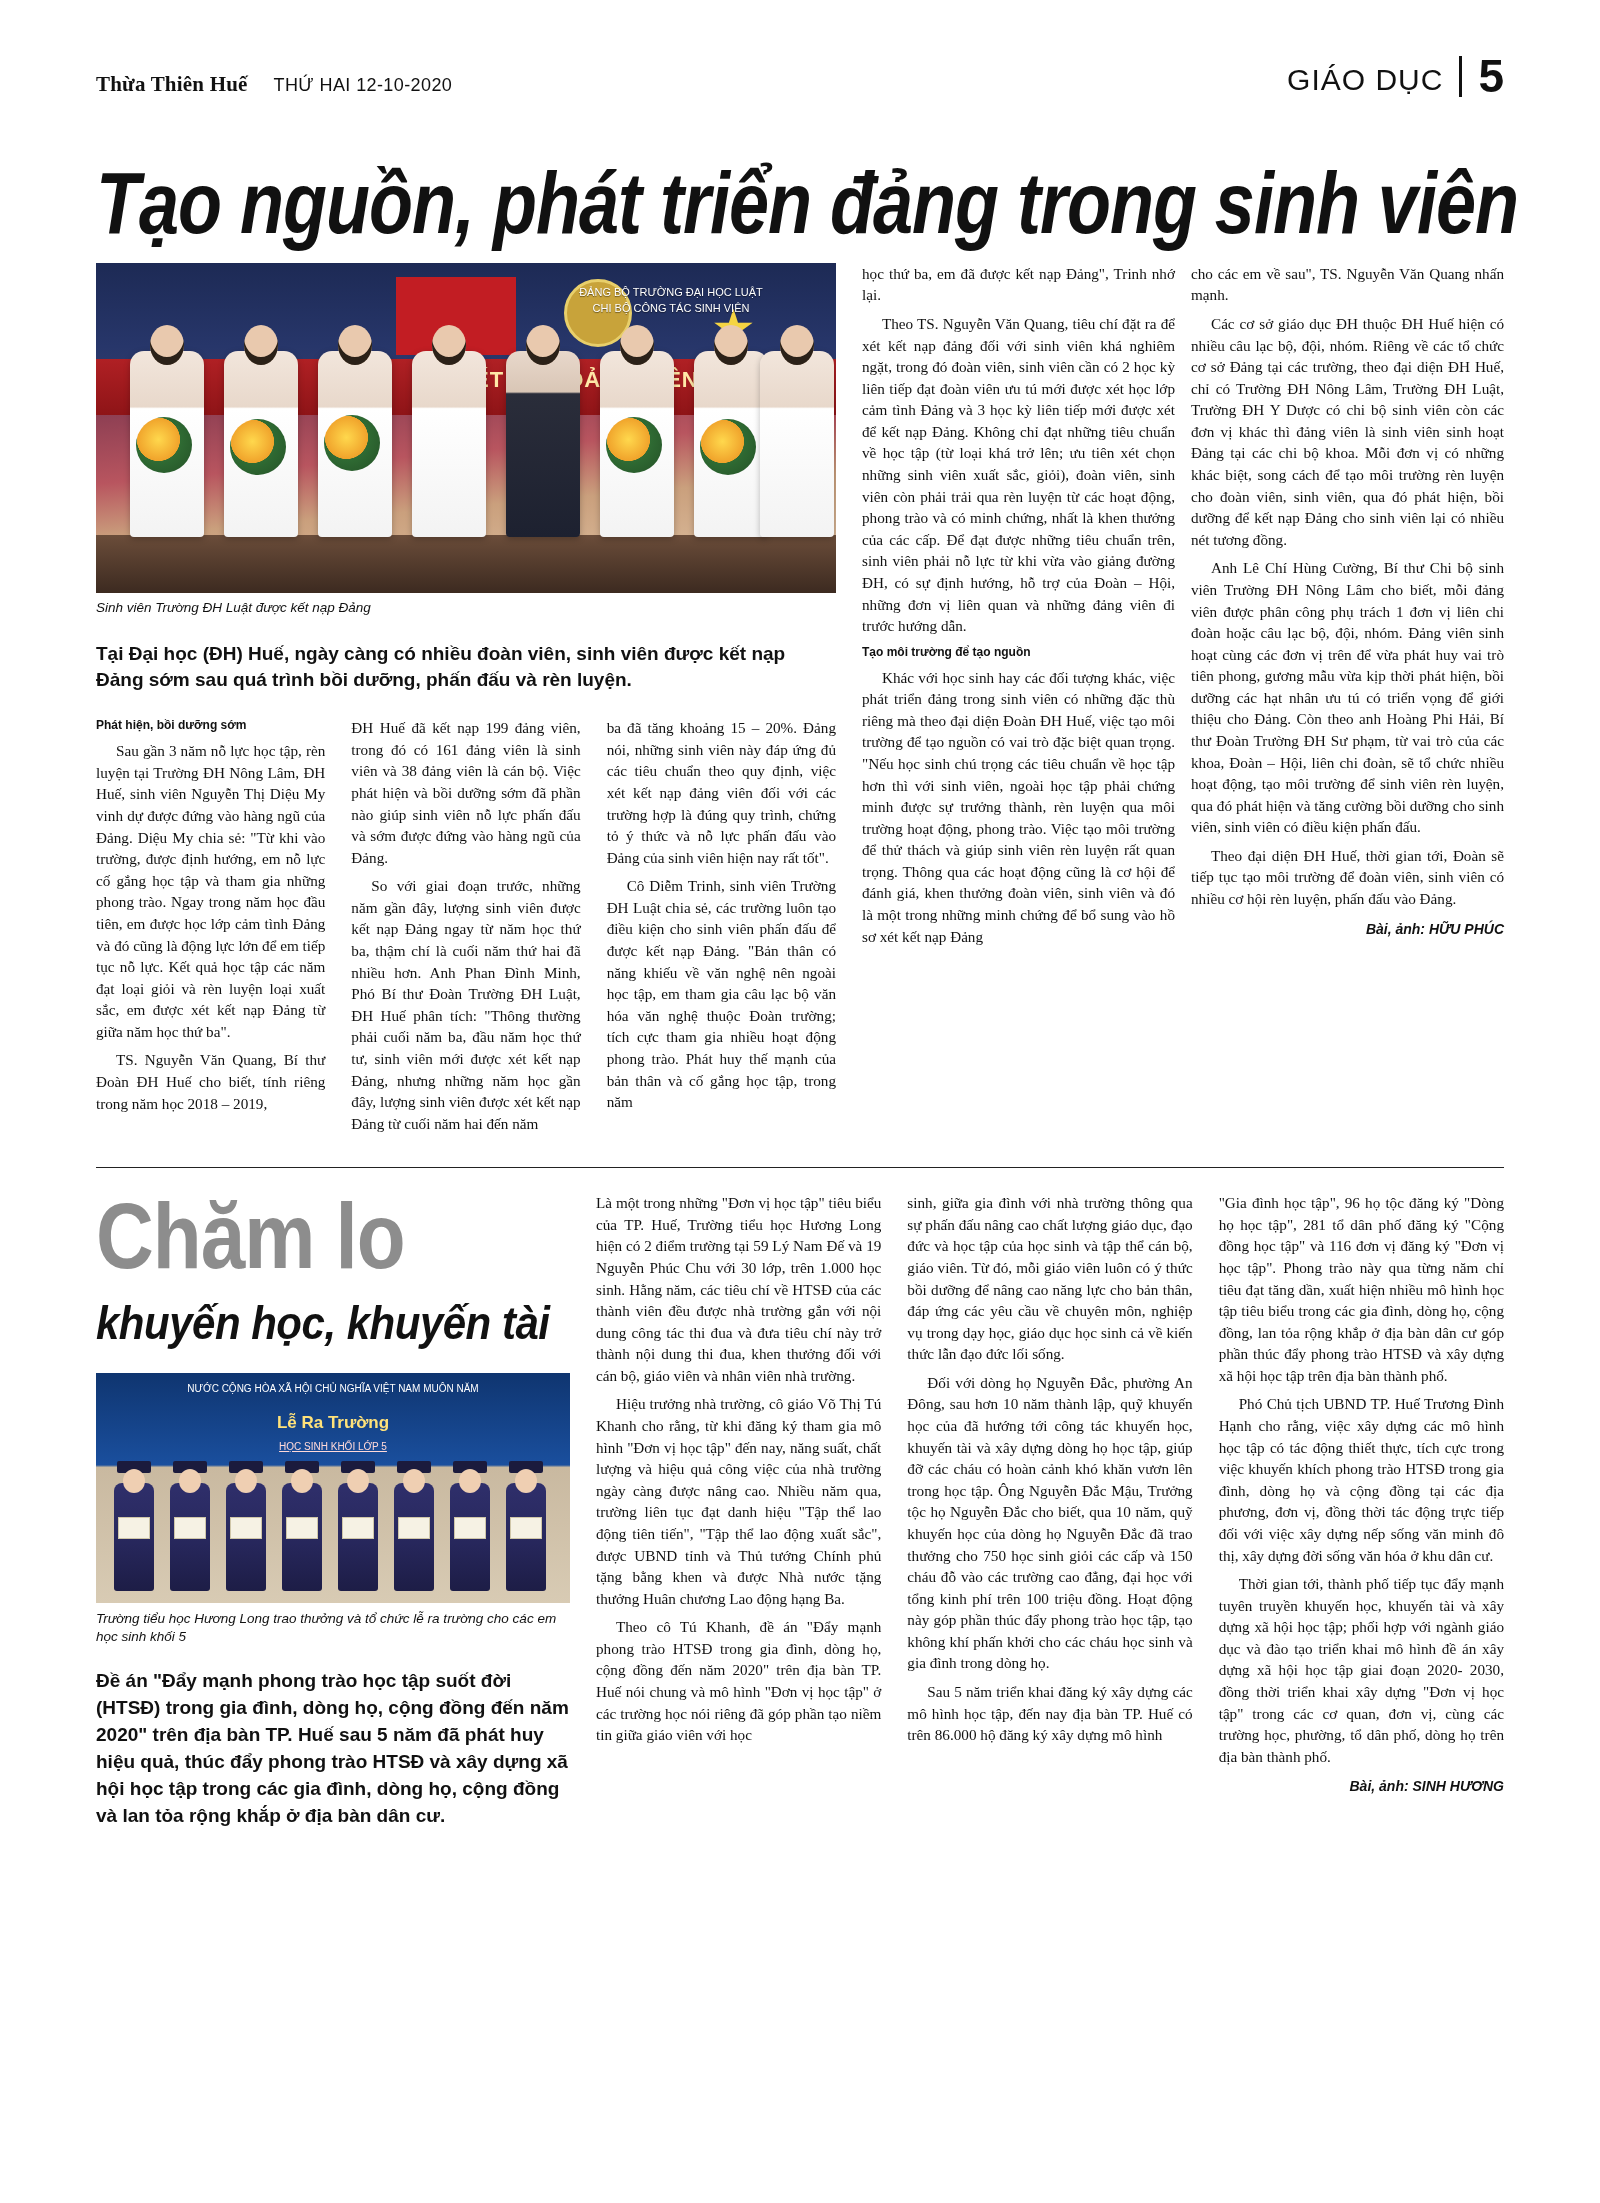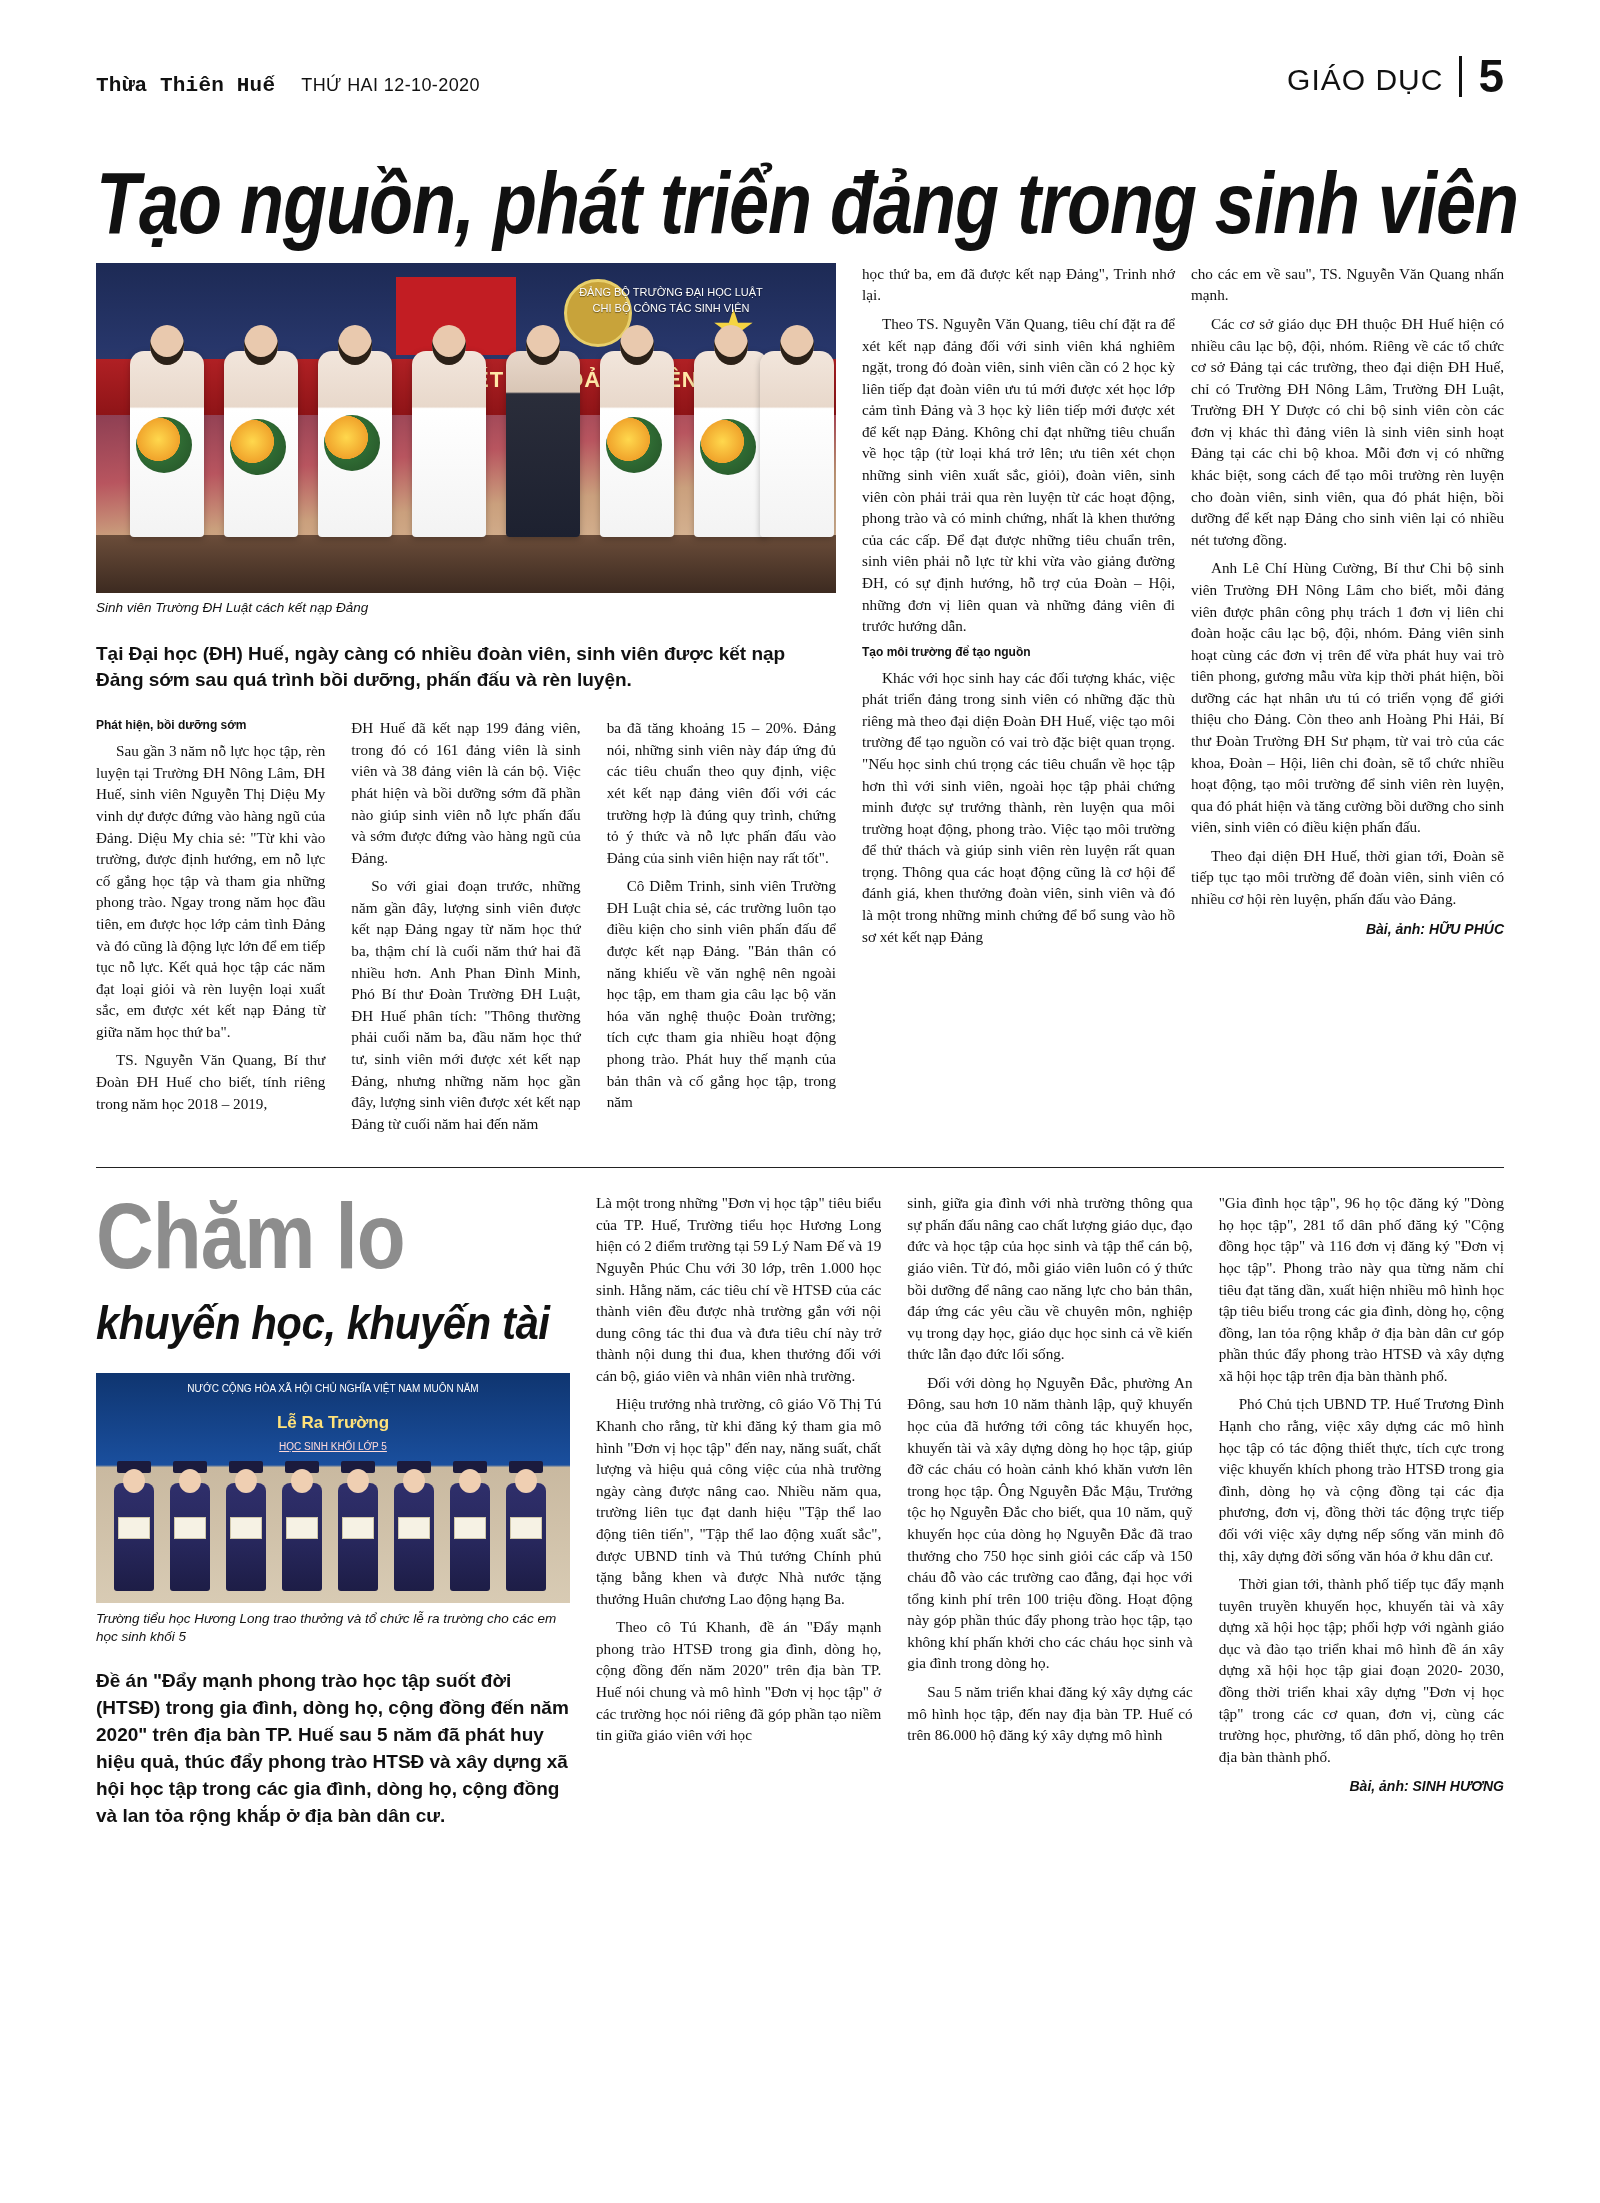--- a/index.html
+++ b/index.html
@@ -18,21 +18,21 @@
   }
   
   .masthead{
     display:flex;
     align-items:flex-end;
     justify-content:space-between;
     padding-bottom:10px;
   }
   .mast-left{display:flex;align-items:baseline;gap:26px;}
   .paper-name{
-    font-family:Liberation Mono, monospace;
+    font-family:Liberation Serif, serif;
     font-weight:bold;
     font-size:21px;
     letter-spacing:0.2px;
     text-align:right;
   }
   .issue-date{
     font-family:"Liberation Sans", sans-serif;
     font-size:18px;
     letter-spacing:0.4px;
   }
@@ -308,21 +308,21 @@
         <div class="bouquet" style="left:510px;bottom:120px;"></div>
         <div class="person" style="left:598px;">
             <div class="head"></div>
           </div>
         <div class="bouquet" style="left:604px;bottom:118px;"></div>
         <div class="person" style="left:664px;">
             <div class="head"></div>
           </div>
       </div>
 
-      <div class="cap1">Sinh viên Trường ĐH Luật cách kết nạp Đảng</div>
+      <div class="cap1">Sinh viên Trường ĐH Luật được kết nạp Đảng</div>
 
       <div class="lead1">Tại Đại học (ĐH) Huế, ngày càng có nhiều đoàn viên, sinh viên được kết nạp Đảng sớm sau quá trình bồi dưỡng, phấn đấu và rèn luyện.</div>
 
       <div class="a1-sub-cols">
         <div class="col">
           <div class="subhead">Phát hiện, bồi dưỡng sớm</div>
           <p>Sau gần 3 năm nỗ lực học tập, rèn luyện tại Trường ĐH Nông Lâm, ĐH Huế, sinh viên Nguyễn Thị Diệu My vinh dự được đứng vào hàng ngũ của Đảng. Diệu My chia sẻ: "Từ khi vào trường, được định hướng, em nỗ lực cố gắng học tập và tham gia những phong trào. Ngay trong năm học đầu tiên, em được học lớp cảm tình Đảng và đó cũng là động lực lớn để em tiếp tục nỗ lực. Kết quả học tập các năm đạt loại giỏi và rèn luyện loại xuất sắc, em được xét kết nạp Đảng từ giữa năm học thứ ba".</p>
           <p>TS. Nguyễn Văn Quang, Bí thư Đoàn ĐH Huế cho biết, tính riêng trong năm học 2018 – 2019,</p>
         </div>
         <div class="col">

